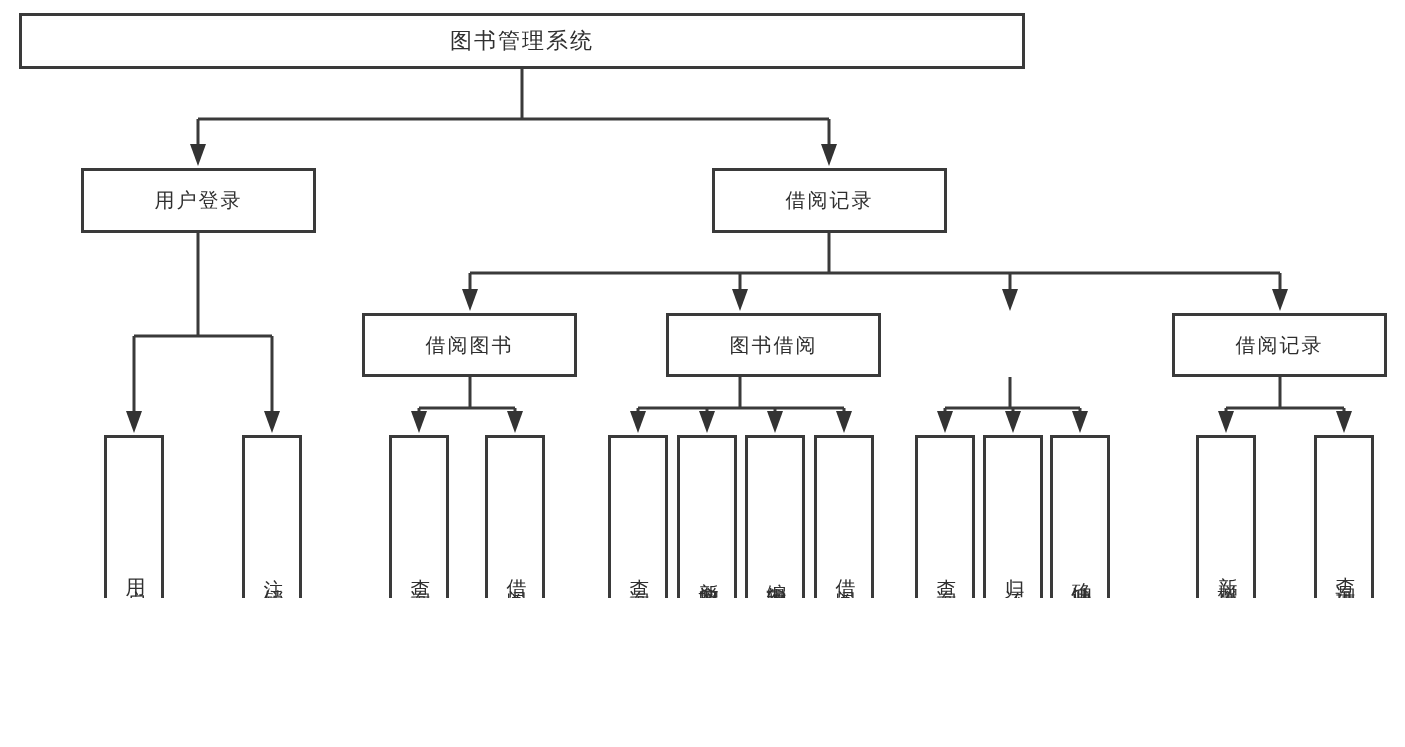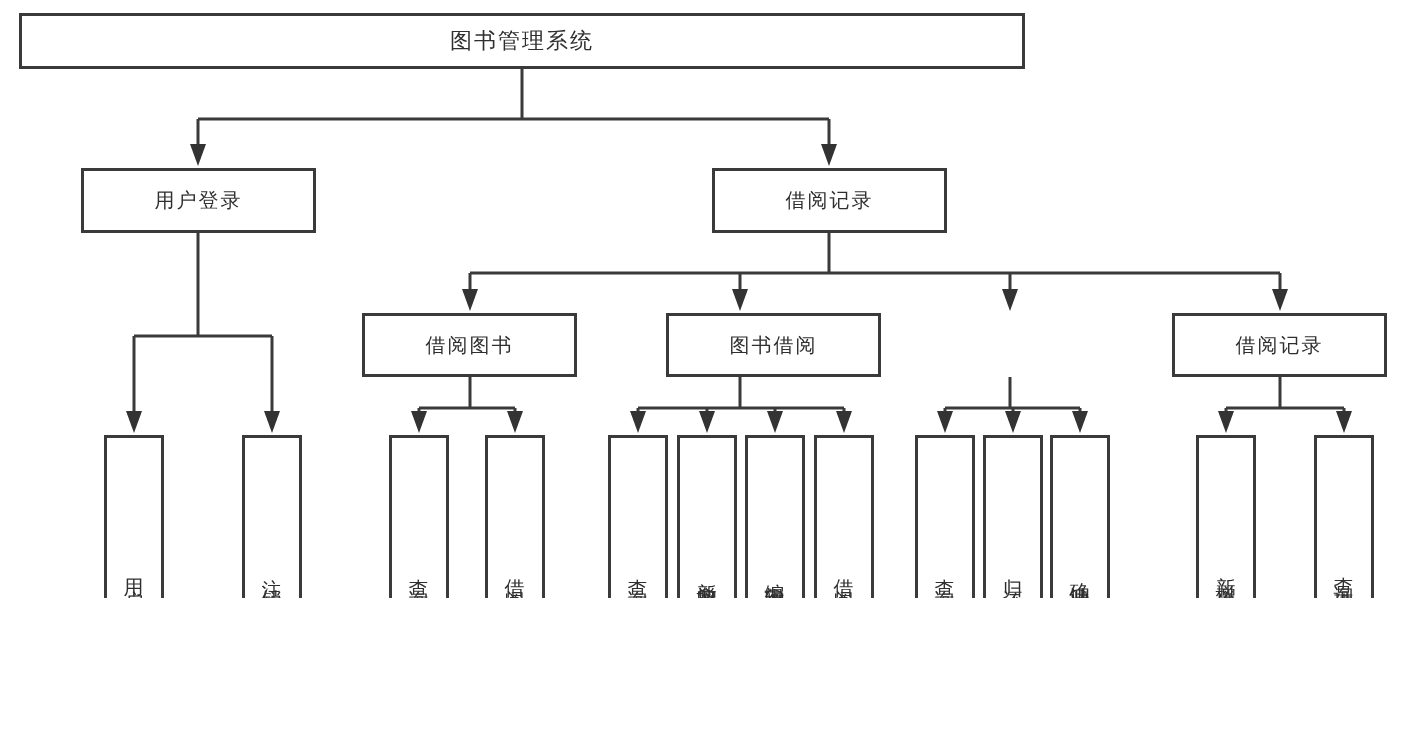--- a/index.html
+++ b/index.html
@@ -1,21 +1,21 @@
 <!DOCTYPE html>
 <html><head>
 <meta charset="utf-8">
 <style>
   html, body { margin: 0; padding: 0; background: #ffffff; }
   .canvas {
     position: relative;
     width: 1405px;
     height: 598px;
     background: #ffffff;
-    font-family: Liberation Sans, sans-serif;
+    font-family: Liberation Mono, monospace;
     color: #2f2f2f;
     overflow: hidden;
   }
   svg.connectors {
     position: absolute;
     left: 0; top: 0;
     width: 1405px; height: 747px;
     pointer-events: none;
   }
   .hbox {

